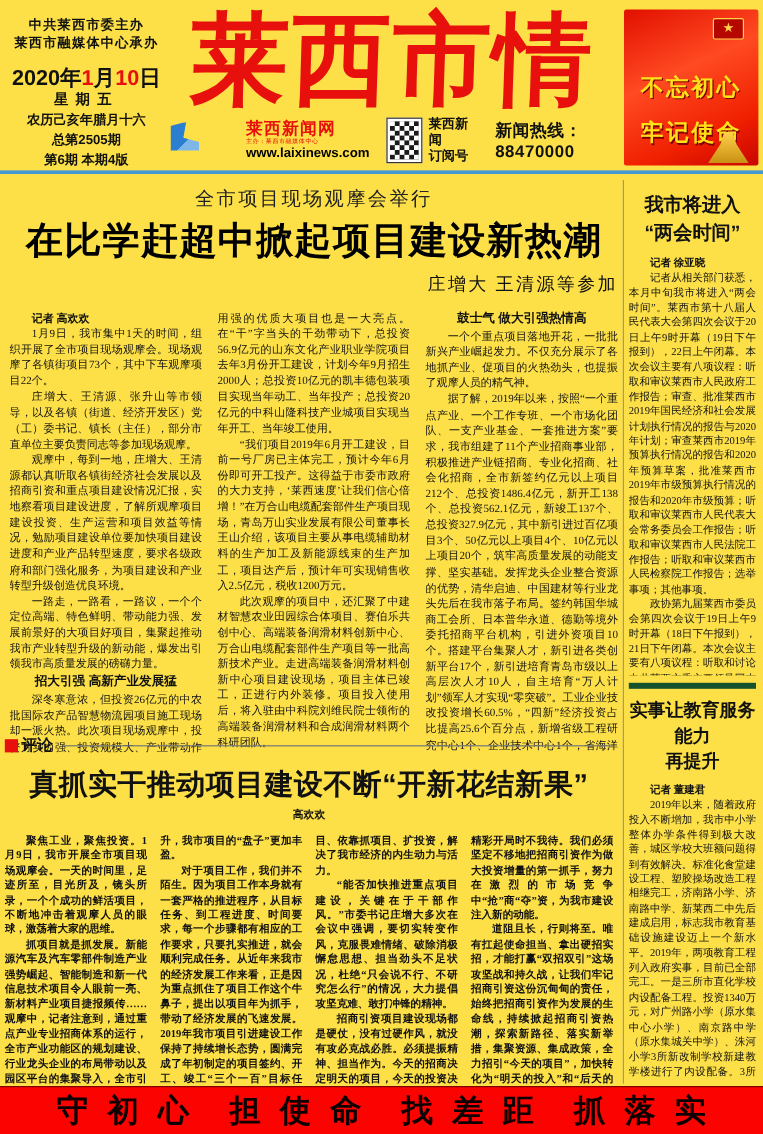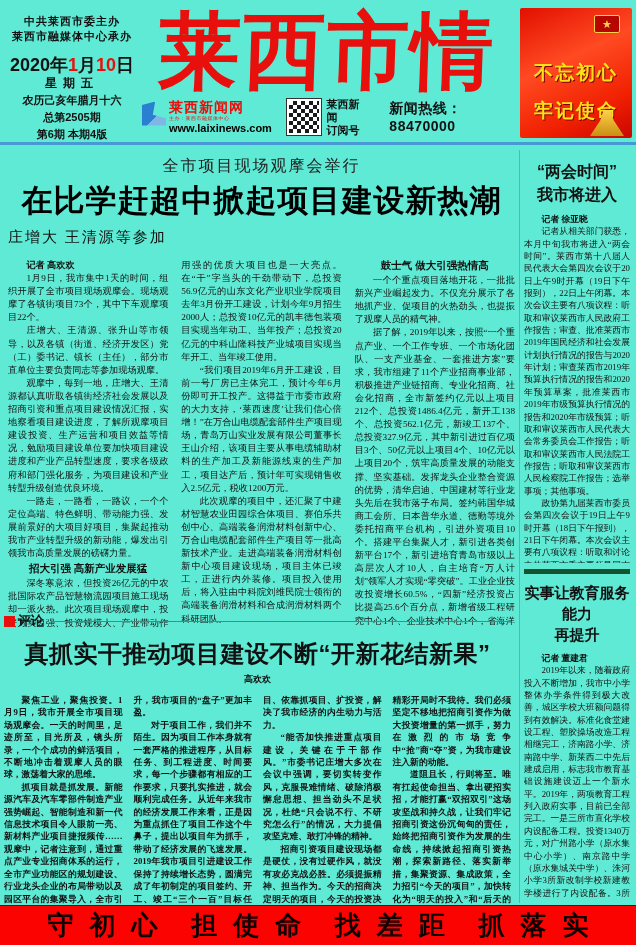--- a/index.html
+++ b/index.html
@@ -1,39 +1,39 @@
 <!DOCTYPE html>
 <html><head>
 <meta charset="utf-8">
 <style>
   * { margin:0; padding:0; box-sizing:border-box; }
   html,body { background:#e9e9e9; }
   .page {
     position:relative; width:636px; height:945px; margin:0 auto;
-    background:#5eead4; overflow:hidden;
+    background:#fde047; overflow:hidden;
     font-family:"Liberation Serif","DejaVu Serif",serif;
     color:#111;
   }
   
   .mh-left { position:absolute; left:8px; top:14px; width:128px; text-align:center; }
   .mh-left .pub { font-size:11px; font-weight:bold; letter-spacing:1px; line-height:15px; font-family:"Liberation Sans",sans-serif;}
   .mh-left .date { margin-top:12px; font-size:18px; font-weight:bold; line-height:18px; font-family:Liberation Sans, sans-serif;text-align:center;}
   .mh-left .date .red { color:#e8100c; }
   .mh-left .wd { font-size:12px; font-weight:bold; letter-spacing:6px; line-height:18px; font-family:"Liberation Sans",sans-serif;}
   .mh-left .lunar { font-size:11px; font-weight:bold; line-height:17px; font-family:"Liberation Sans",sans-serif;}
   .mh-left .iss { font-size:11px; font-weight:bold; line-height:17px; font-family:"Liberation Sans",sans-serif;}
   .mh-title {
     position:absolute; left:136px; top:2px; width:382px; height:96px;
     font-size:82px; line-height:96px; font-weight:bold; color:#e8100c;
     text-align:center; letter-spacing:2px; white-space:nowrap;
     font-family:"DejaVu Serif","Liberation Serif",serif;
     transform:scaleY(1.02) skewX(-2deg);
   }
   .mh-bottom { position:absolute; left:142px; top:96px; width:376px; height:42px; display:flex; align-items:center; }
-  .logo { display:flex; align-items:flex-start; }
+  .logo { display:flex; align-items:flex-start;gap:36px; }
   .logo-ico { width:24px; height:24px; margin-right:3px; margin-top:2px;
     background:linear-gradient(135deg,#2a7fd0 0 60%,#7fb6e8 60% 100%);
     clip-path:polygon(0 15%, 55% 0, 45% 55%, 100% 70%, 100% 100%, 0 100%); }
   .logo-txt .ln1 { color:#e8100c; font-weight:bold; font-size:14px; line-height:15px; font-family:"Liberation Sans",sans-serif; letter-spacing:1px;}
   .logo-txt .ln2 { color:#e8100c; font-size:5px; line-height:7px; letter-spacing:.5px;}
   .logo-txt .ln3 { color:#000; font-weight:bold; font-size:11px; line-height:13px; font-family:"Liberation Sans",sans-serif;}
   .qr { width:38px; height:38px; margin-left:14px; border:1px solid #333; padding:2px; background:#fff; }
   .qr-in { width:100%; height:100%;
     background:repeating-conic-gradient(#1a1a1a 0% 25%, #ffffff 0% 50%) 0 0 / 8px 8px; }
   .qr-label { margin-left:5px; font-size:11px; font-weight:bold; line-height:13px; font-family:"Liberation Sans",sans-serif;}
@@ -52,21 +52,21 @@
   .mh-banner .b1 { top:52px; } .mh-banner .b2 { top:90px; }
   .mh-banner .statue { position:absolute; right:8px; bottom:2px; width:34px; height:26px;
     background:linear-gradient(#ffd24a,#c98f12); clip-path:polygon(40% 0,60% 0,70% 40%,100% 100%,0 100%,30% 40%); }
   .blue-rule { position:absolute; left:0; top:142px; width:636px; height:3px; background:#4799d3; }
 
   
   .main-article { position:absolute; left:8px; top:152px; width:507px; }
   .kicker { text-align:center; font-size:16px; letter-spacing:2px; color:#222; margin-top:4px;}
   .headline { text-align:center; font-size:31px; font-weight:900; letter-spacing:1px;
     font-family:"Liberation Sans","DejaVu Sans",sans-serif; color:#000; margin-top:3px; white-space:nowrap;}
-  .deck { text-align:left; font-size:15px; letter-spacing:2px; margin-top:6px; }
+  .deck { text-align:right; font-size:15px; letter-spacing:2px; margin-top:6px; }
   .article-body {
     margin-top:12px; height:372px; overflow:hidden;
     column-count:3; column-gap:13px; column-fill:auto;
     font-size:9.2px; line-height:13.1px; text-align:justify;
   }
   .article-body p { text-indent:2em; }
   .article-body p.byl { font-weight:bold; }
   .article-body h4 { text-align:center; font-size:10.5px; font-weight:bold;
     font-family:"Liberation Sans",sans-serif; margin:2px 0; break-inside:avoid; text-indent:0;}
 
@@ -170,22 +170,22 @@
       <p>据了解，2019年以来，按照“一个重点产业、一个工作专班、一个市场化团队、一支产业基金、一套推进方案”要求，我市组建了11个产业招商事业部，积极推进产业链招商、专业化招商、社会化招商，全市新签约亿元以上项目212个、总投资1486.4亿元，新开工138个、总投资562.1亿元，新竣工137个、总投资327.9亿元，其中新引进过百亿项目3个、50亿元以上项目4个、10亿元以上项目20个，筑牢高质量发展的动能支撑、坚实基础。发挥龙头企业整合资源的优势，清华启迪、中国建材等行业龙头先后在我市落子布局。签约韩国华城商工会所、日本普华永道、德勤等境外委托招商平台机构，引进外资项目10个。搭建平台集聚人才，新引进各类创新平台17个，新引进培育青岛市级以上高层次人才10人，自主培育“万人计划”领军人才实现“零突破”。工业企业技改投资增长60.5%，“四新”经济投资占比提高25.6个百分点，新增省级工程研究中心1个、企业技术中心1个，省海洋工程技术协同创新中心1个。9家企业获评青岛市级工程研究中心和企业技术中心。</p>
 
     </div>
   </div>
 
   <div class="v-divider"></div>
 
   <div class="sidebar">
     <div class="sb-art1">
       <div class="sb-title">
+        <div>我市将进入</div>
         <div>“两会时间”</div>
-        <div>我市将进入</div>
       </div>
       <div class="sb-body">
         <p class="byl">记者 徐亚晓</p>
         <p>记者从相关部门获悉，本月中旬我市将进入“两会时间”。莱西市第十八届人民代表大会第四次会议于20日上午9时开幕（19日下午报到），22日上午闭幕。本次会议主要有八项议程：听取和审议莱西市人民政府工作报告；审查、批准莱西市2019年国民经济和社会发展计划执行情况的报告与2020年计划；审查莱西市2019年预算执行情况的报告和2020年预算草案，批准莱西市2019年市级预算执行情况的报告和2020年市级预算；听取和审议莱西市人民代表大会常务委员会工作报告；听取和审议莱西市人民法院工作报告；听取和审议莱西市人民检察院工作报告；选举事项；其他事项。</p>
         <p>政协第九届莱西市委员会第四次会议于19日上午9时开幕（18日下午报到），21日下午闭幕。本次会议主要有八项议程：听取和讨论中共莱西市委主要领导同志的讲话；听取和审议政协第九届莱西市委员会常务委员会工作报告；听取和审议政协第九届莱西市委员会常务委员会提案工作报告；列席莱西市第十八届人民代表大会第四次会议，听取和讨论市政府工作报告及其他有关报告；选举事项；表决通过莱西市政协九届四次会议政治决议（草案）；其他事项。</p>
       </div>
     </div>
     <div class="sb-art2">
       <div class="sb-title">
         <div>实事让教育服务能力</div>

